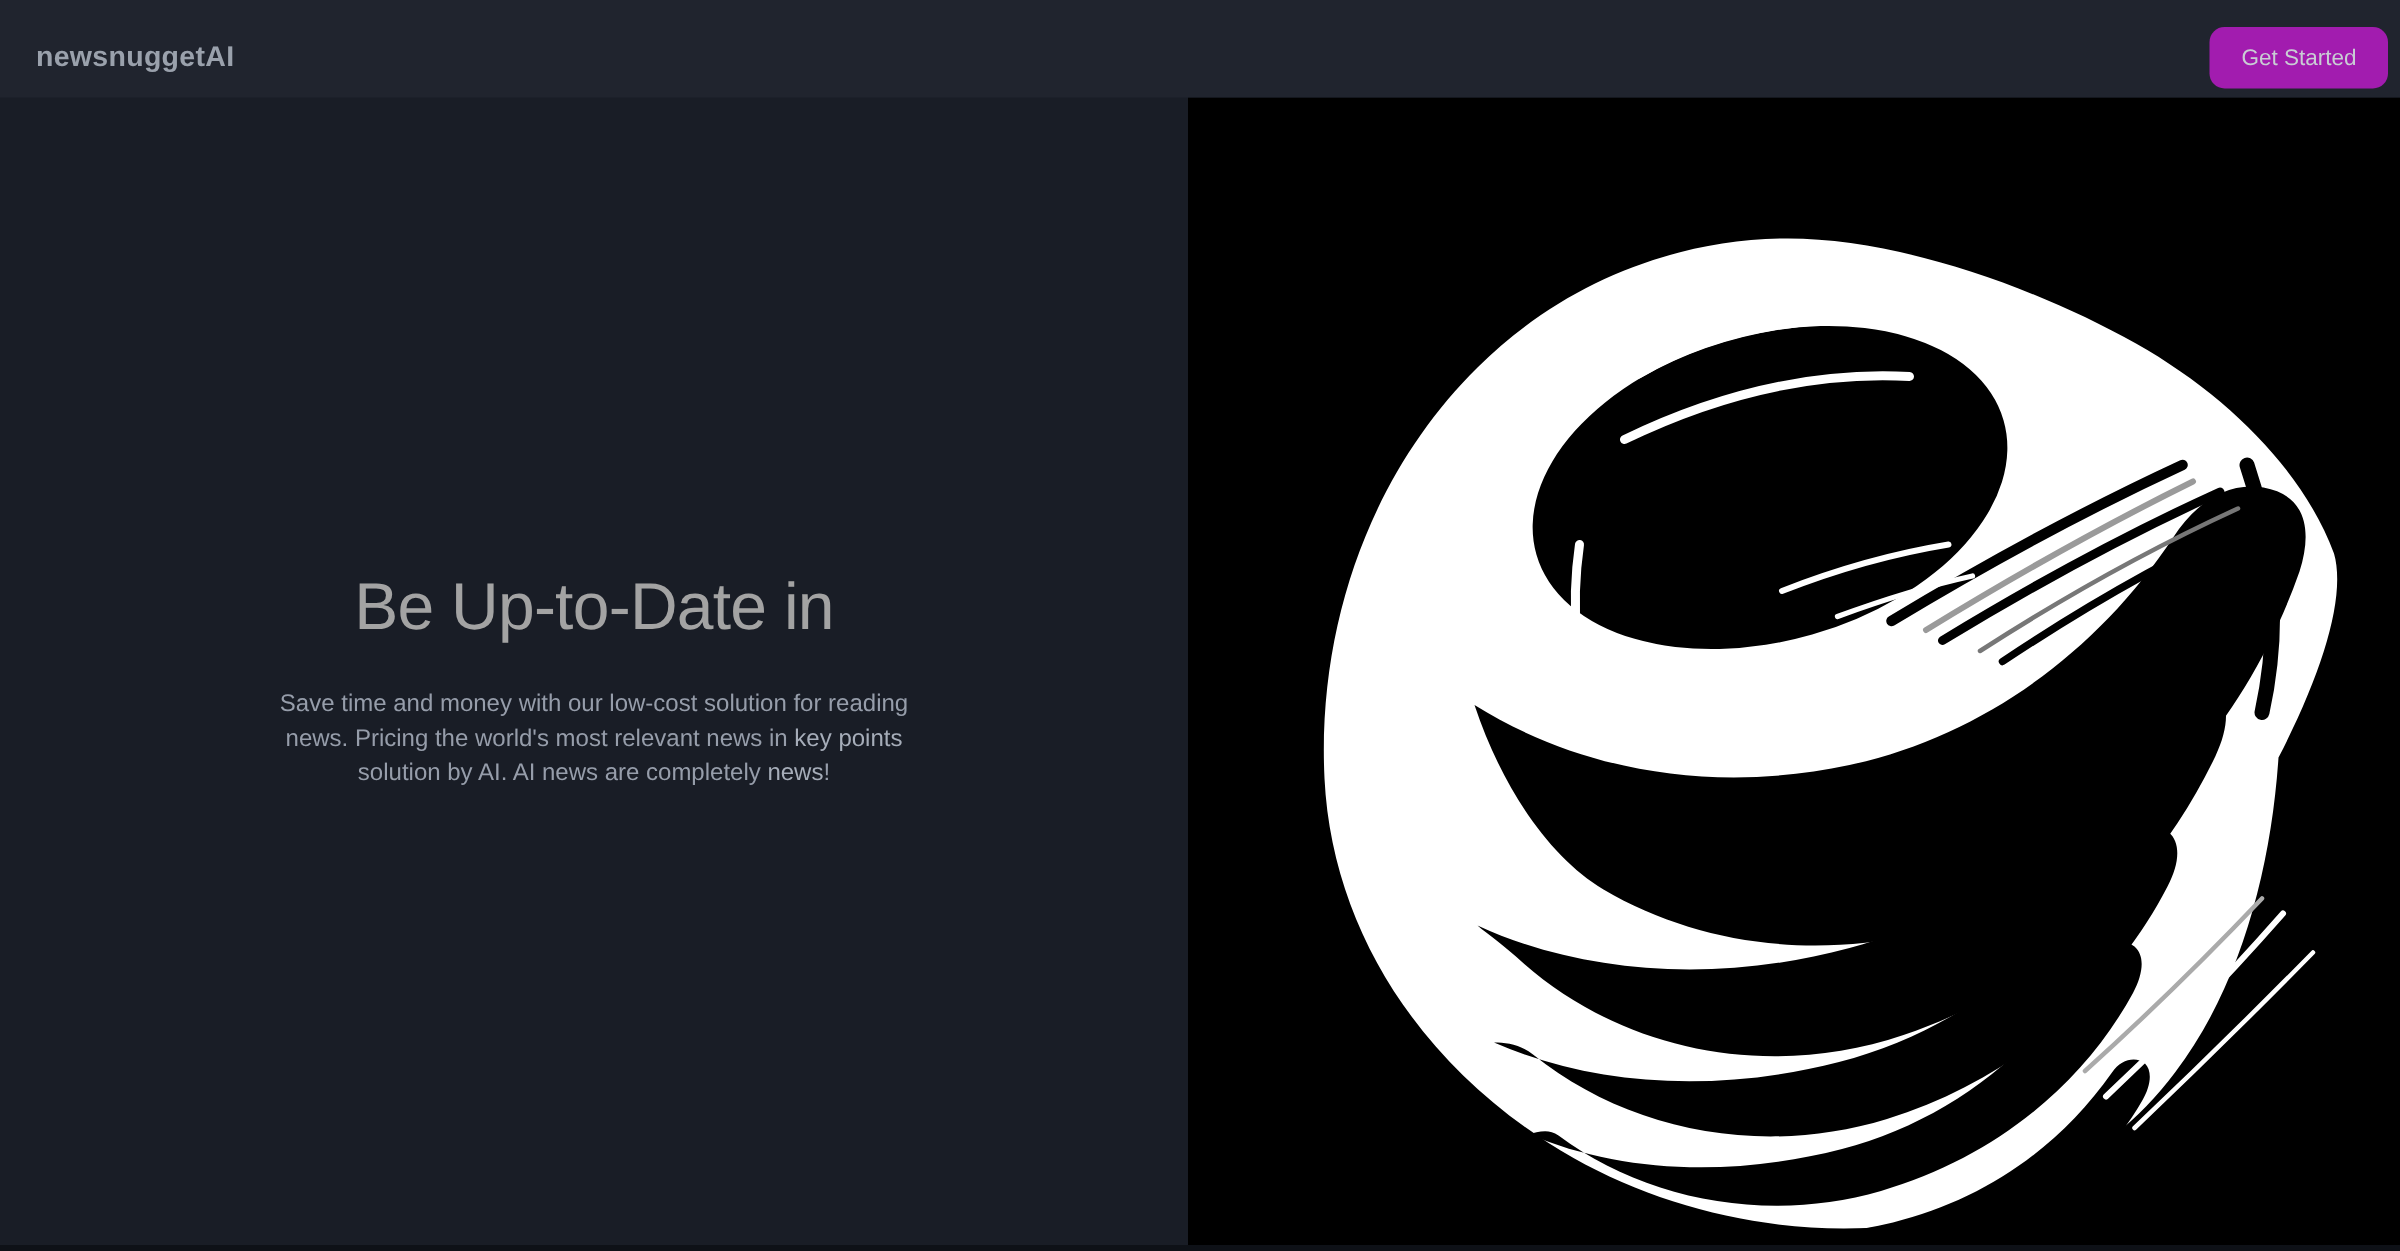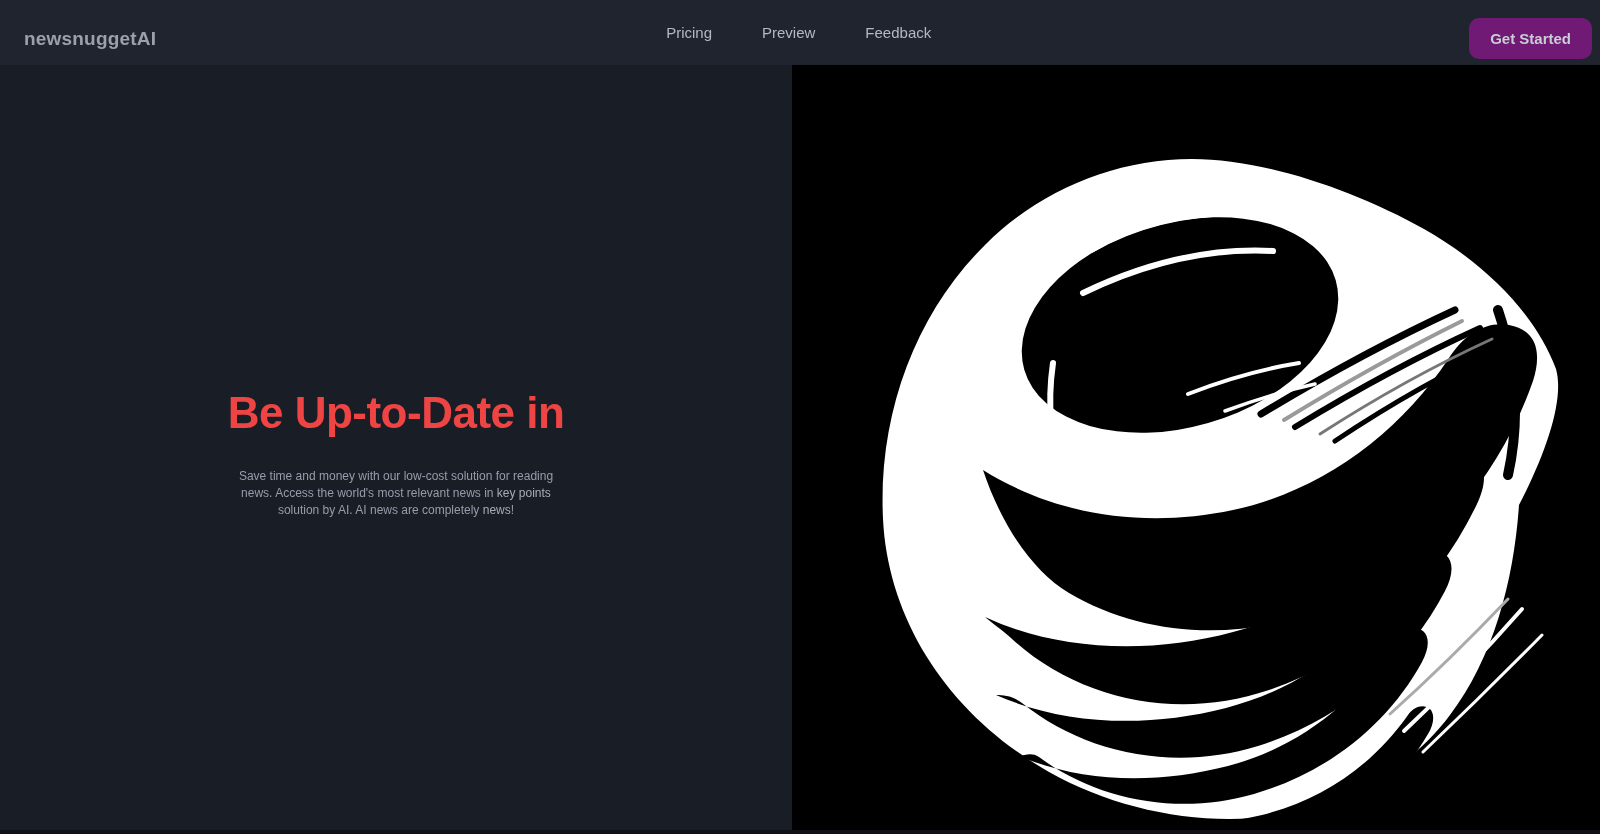--- a/index.html
+++ b/index.html
@@ -37,25 +37,25 @@
     gap: 50px;
   }
   .nav-link {
     font-size: 15px;
     color: #b3b9c2;
     text-decoration: none;
     cursor: pointer;
   }
   .cta-button {
     margin-left: auto;
-    background: #701a75;
+    background: #a21caf;
     color: #c9cdd4;
     font-family: inherit;
     font-size: 15px;
-    font-weight: 700;
+    font-weight: 400;
     border: none;
     border-radius: 10px;
     padding: 12px 21px;
     cursor: pointer;
   }
 
   
   .hero {
     display: flex;
     height: 765px;
@@ -63,32 +63,32 @@
   .hero-left {
     width: 792px;
     background: #191d26;
     display: flex;
     flex-direction: column;
     justify-content: center;
     align-items: center;
     padding-top: 14px;
   }
   .hero-title {
-    color: #ef4444;
+    color: #a3a3a3;
     font-size: 44px;
     line-height: 1.03;
-    font-weight: 700;
+    font-weight: 400;
     letter-spacing: -0.5px;
     text-align: center;
   }
   .hero-paragraph {
     margin-top: 32px;
     max-width: 440px;
     color: #969daa;
-    font-size: 12px;
+    font-size: 16px;
     line-height: 1.42;
     text-align: center;
   }
   .hero-paragraph .b { font-weight: 400; color: #a6adb9; }
 
   .hero-right {
     flex: 1;
     background: #000;
     position: relative;
     overflow: hidden;
@@ -100,38 +100,33 @@
     height: 4px;
     background: #0e1117;
   }
 </style>
 </head>
 <body>
 
 <header class="navbar">
   <div class="brand">newsnuggetAI</div>
 
-  <nav class="nav-links">
-    <a class="nav-link">Pricing</a>
-    <a class="nav-link">Preview</a>
-    <a class="nav-link">Feedback</a>
-  </nav>
 
   <button class="cta-button">Get Started</button>
 </header>
 
 <main class="hero">
 
   <section class="hero-left">
     <h1 class="hero-title">
       <span>Be Up-to-Date in</span><br>
     </h1>
     <p class="hero-paragraph">
       <span>Save time and money with our low-cost solution for reading</span><br>
-      <span>news. Access the world's most relevant news in </span><span class="b">key points</span><br>
+      <span>news. Pricing the world's most relevant news in </span><span class="b">key points</span><br>
       <span>solution by AI. AI news are completely </span><span class="b">news</span><span>!</span>
     </p>
   </section>
 
   <section class="hero-right">
 
     <svg viewBox="0 0 808 769" preserveAspectRatio="xMidYMid slice" aria-hidden="true">
       <rect x="0" y="0" width="808" height="769" fill="#000"></rect>
 
       <path fill="#ffffff" d="

